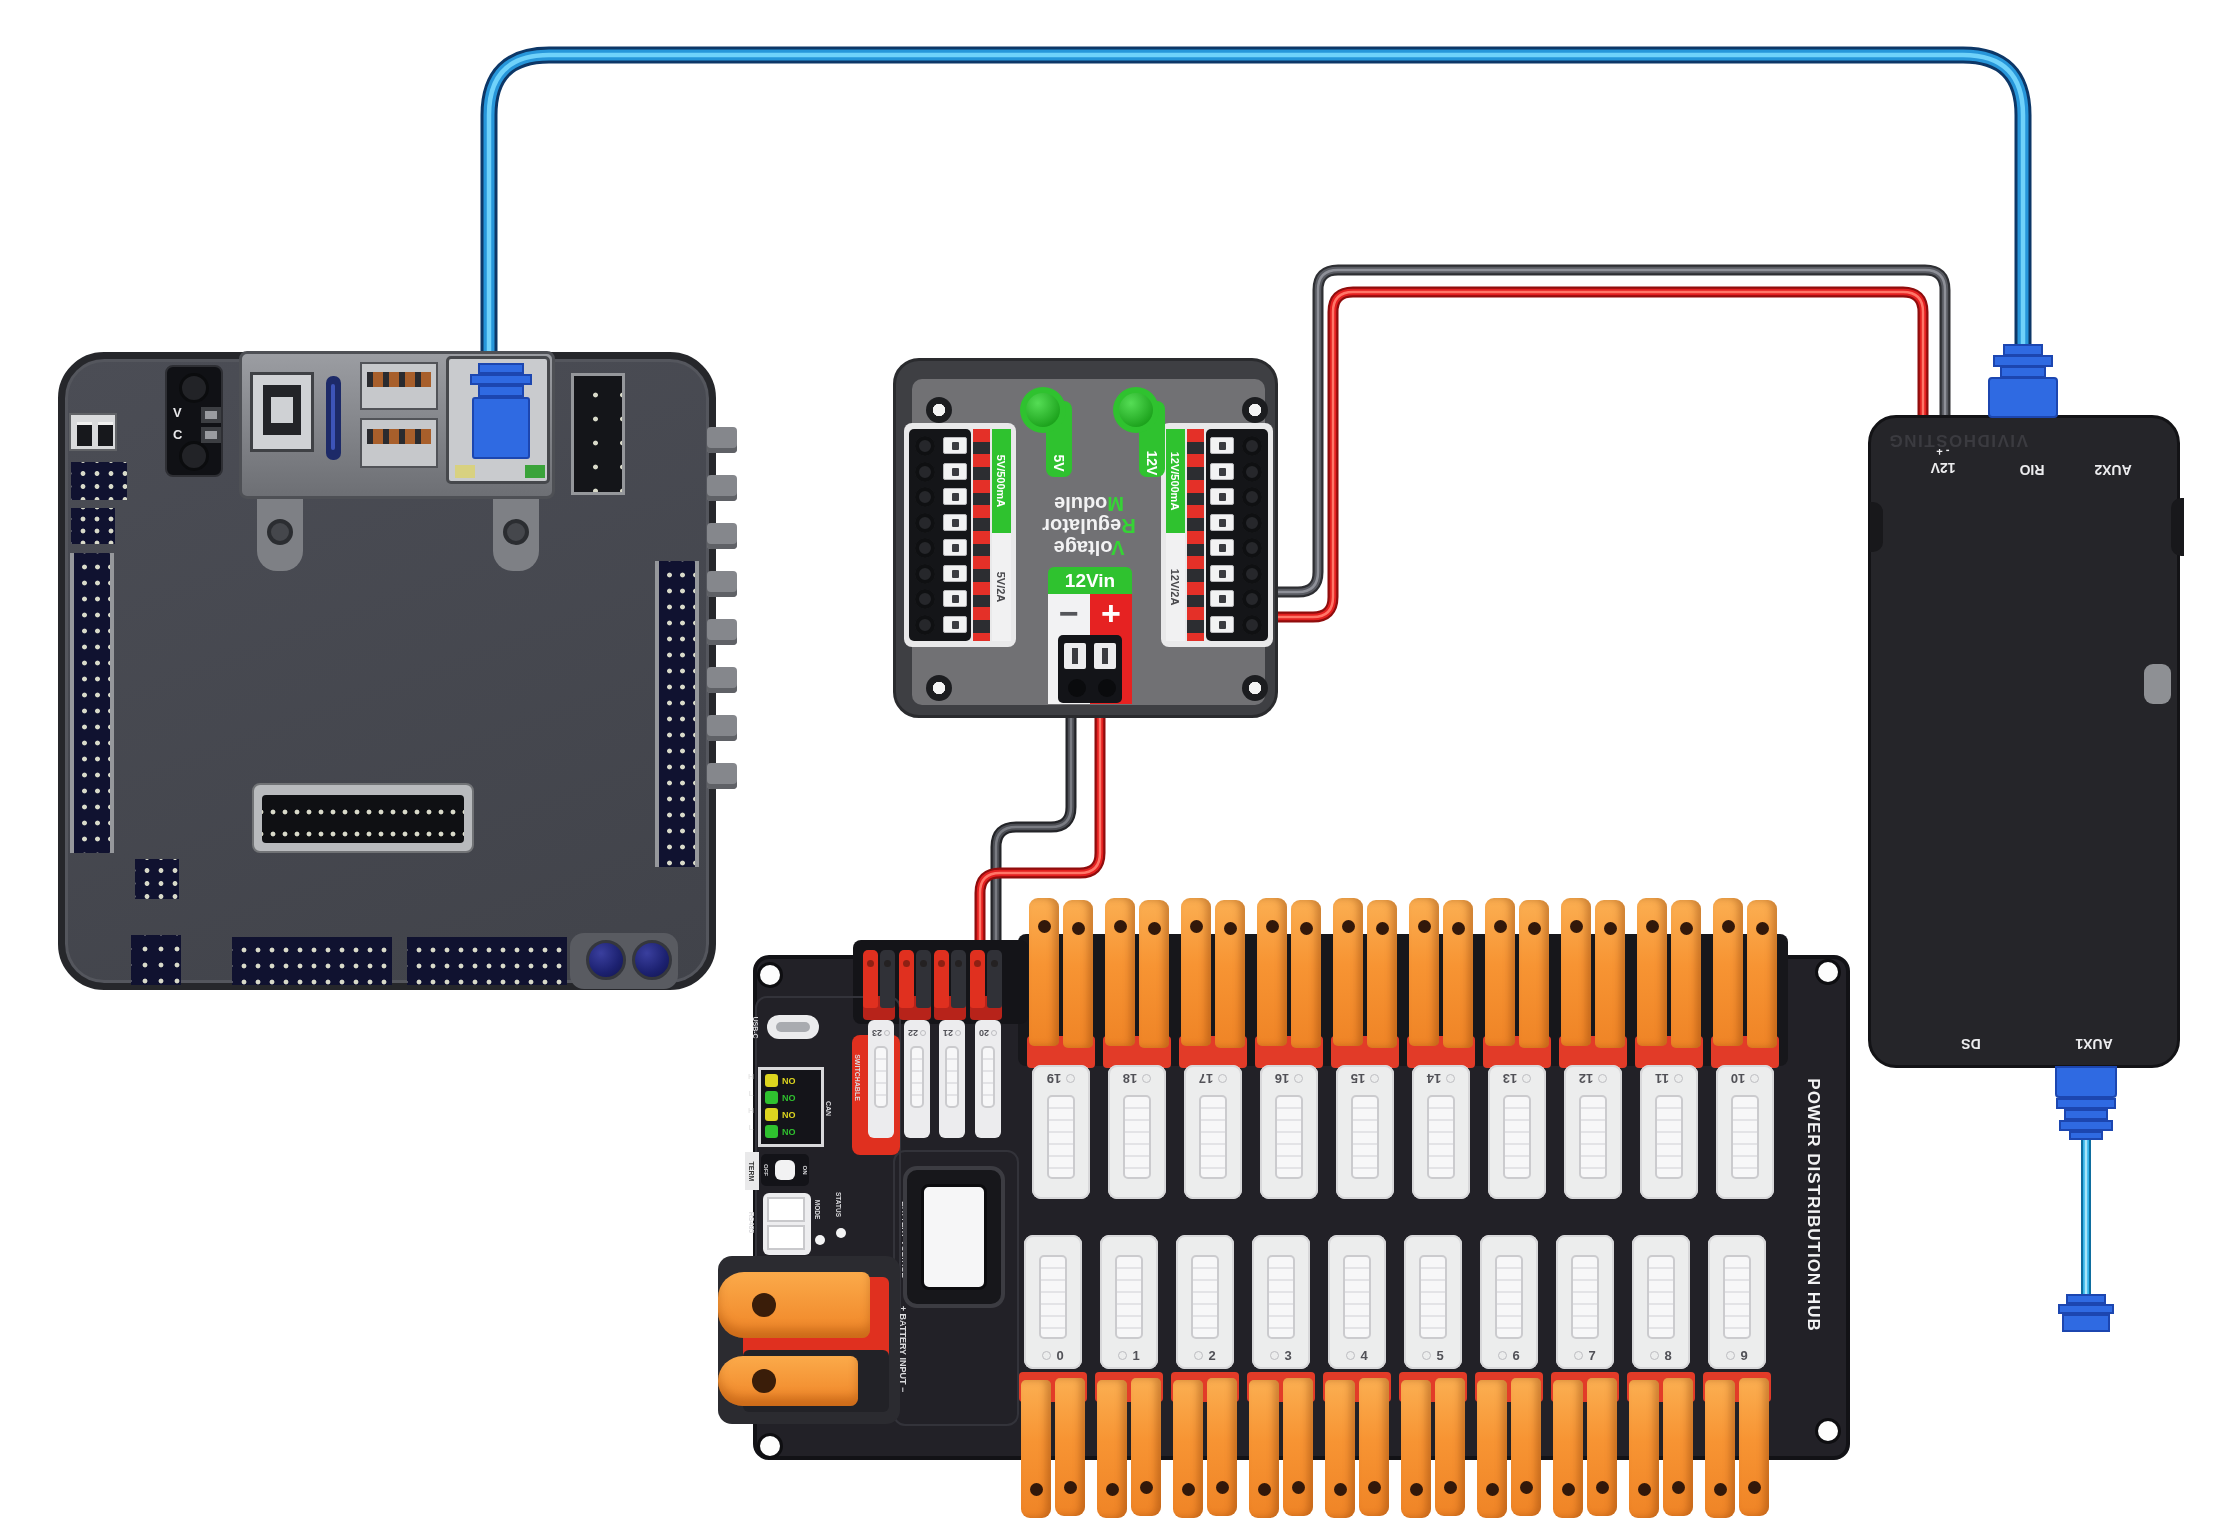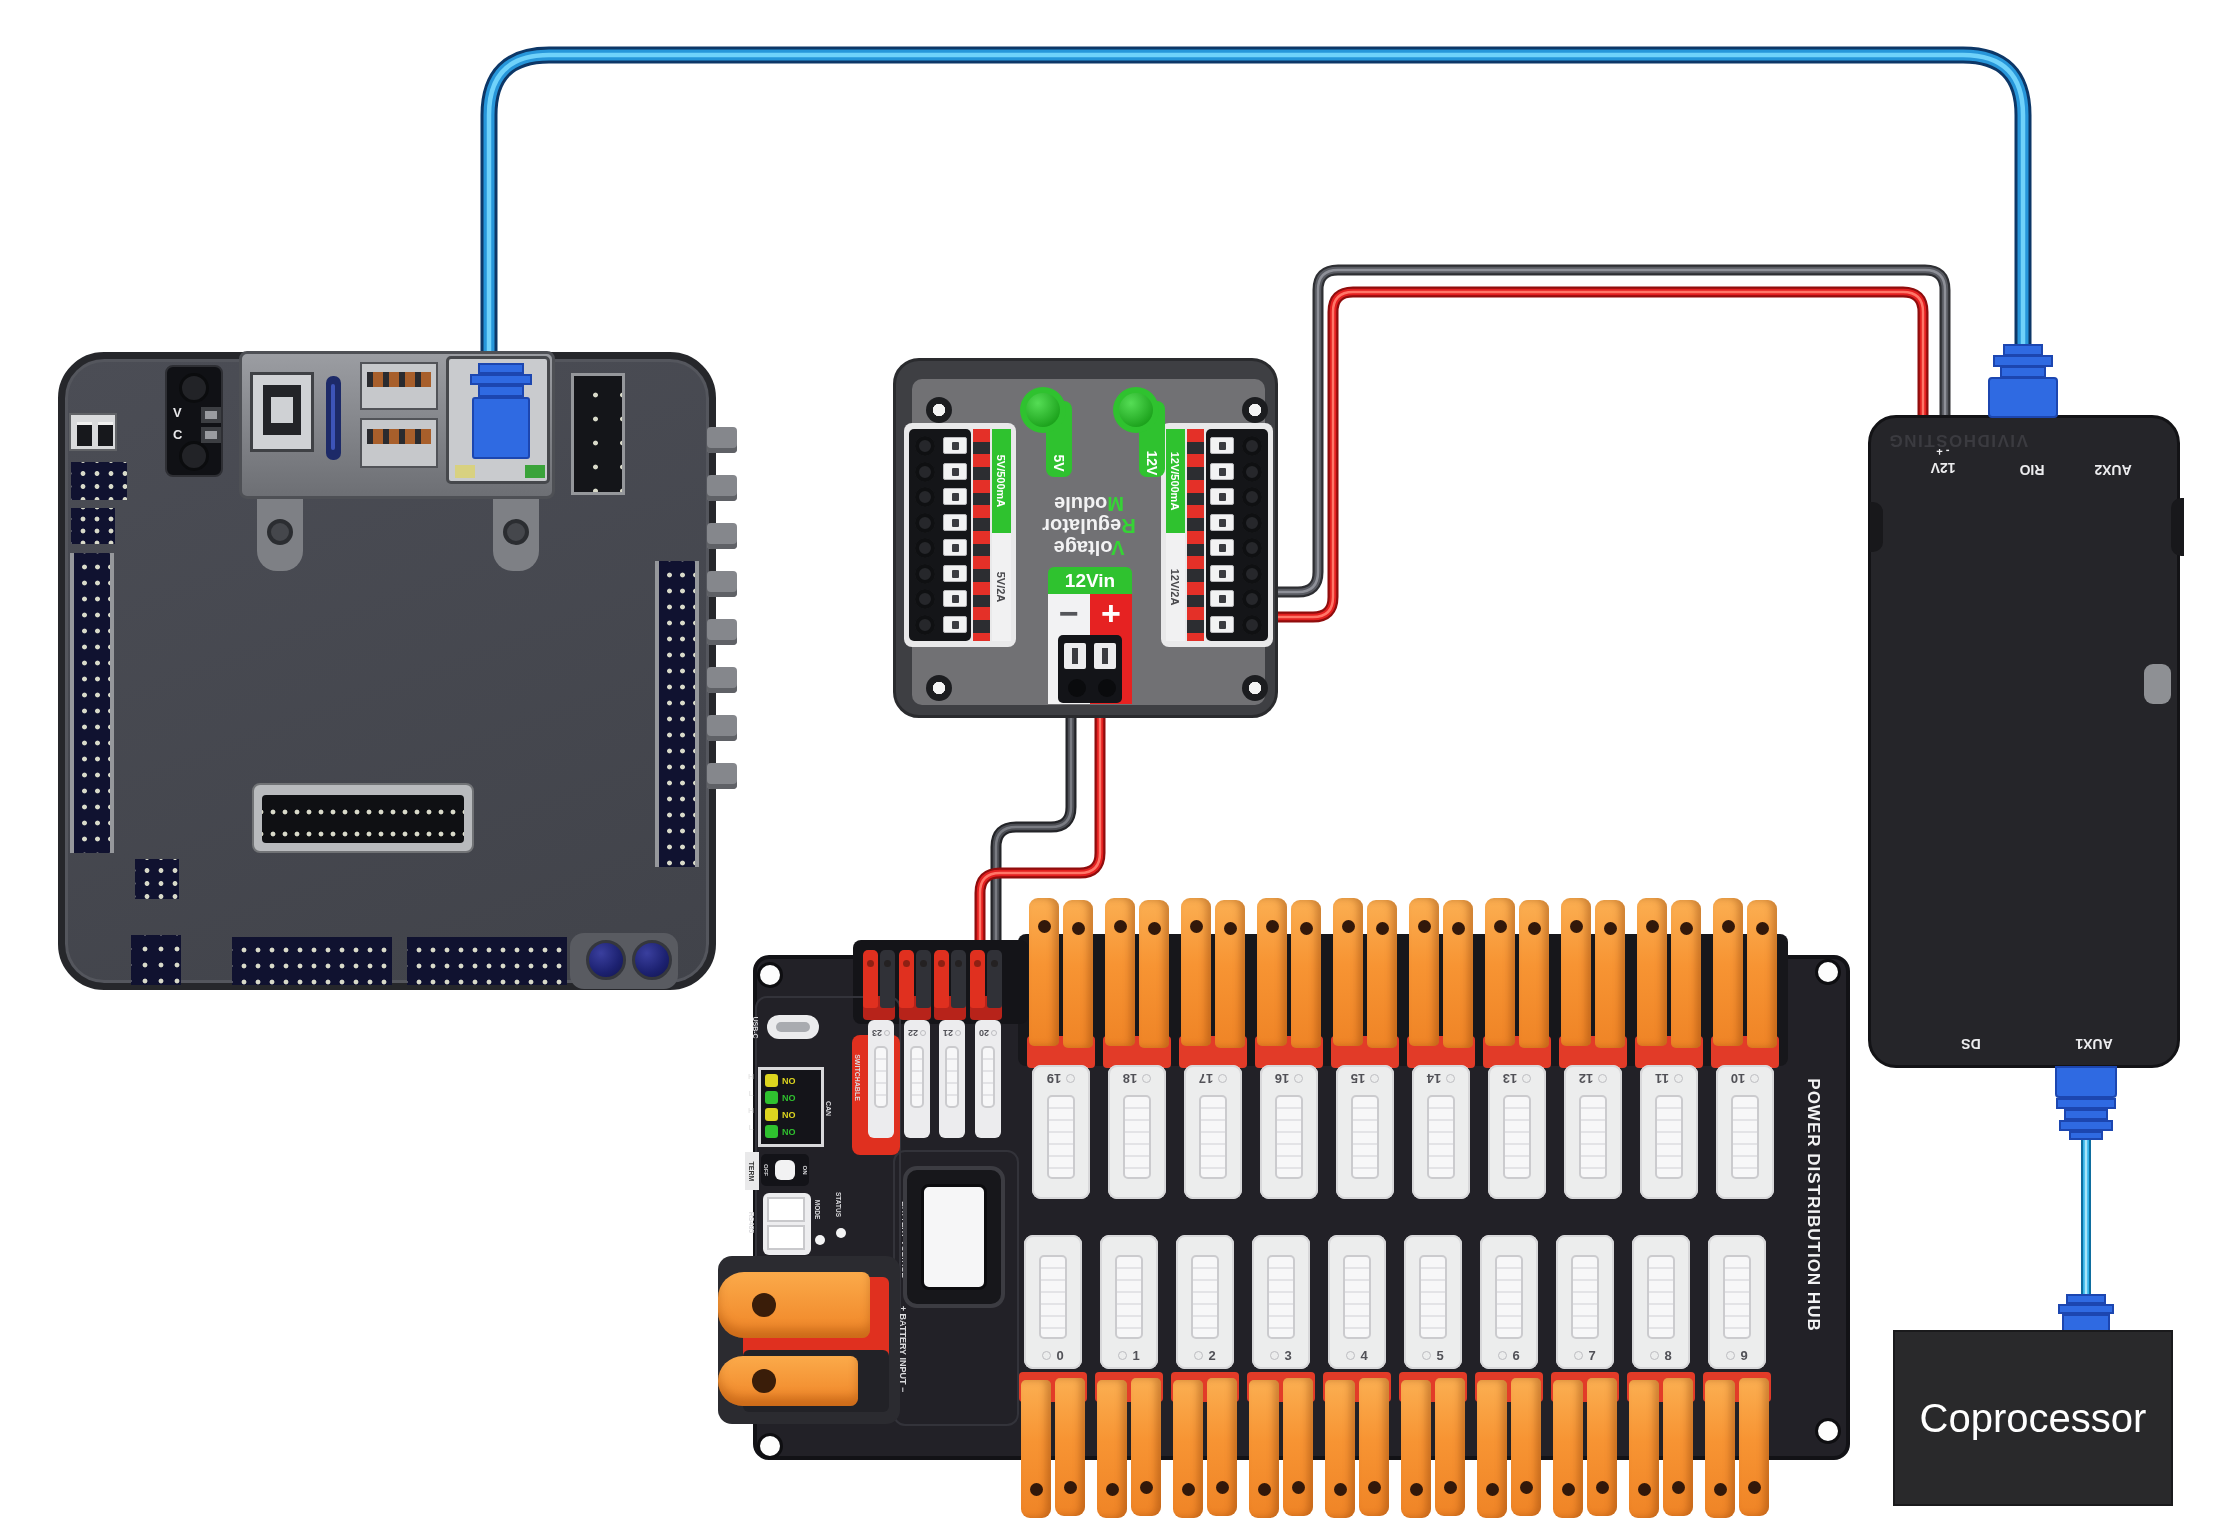--- a/index.html
+++ b/index.html
@@ -733,17 +733,14 @@
     <div class="a plugblue" style="left:4px;top:54px;width:54px;height:11px;"></div>
     <div class="a plugblue" style="left:14px;top:65px;width:34px;height:9px;"></div>
   </div>
 
   <div class="a" style="left:2058px;top:1294px;width:56px;height:40px;">
     <div class="a plugblue" style="left:8px;top:0;width:40px;height:10px;"></div>
     <div class="a plugblue" style="left:0;top:10px;width:56px;height:10px;"></div>
     <div class="a plugblue" style="left:4px;top:20px;width:48px;height:18px;"></div>
   </div>
 
-  <div class="a coproc">
-    <span>Coprocessor</span>
-  </div>
 
 </div>
 
 </body></html>

